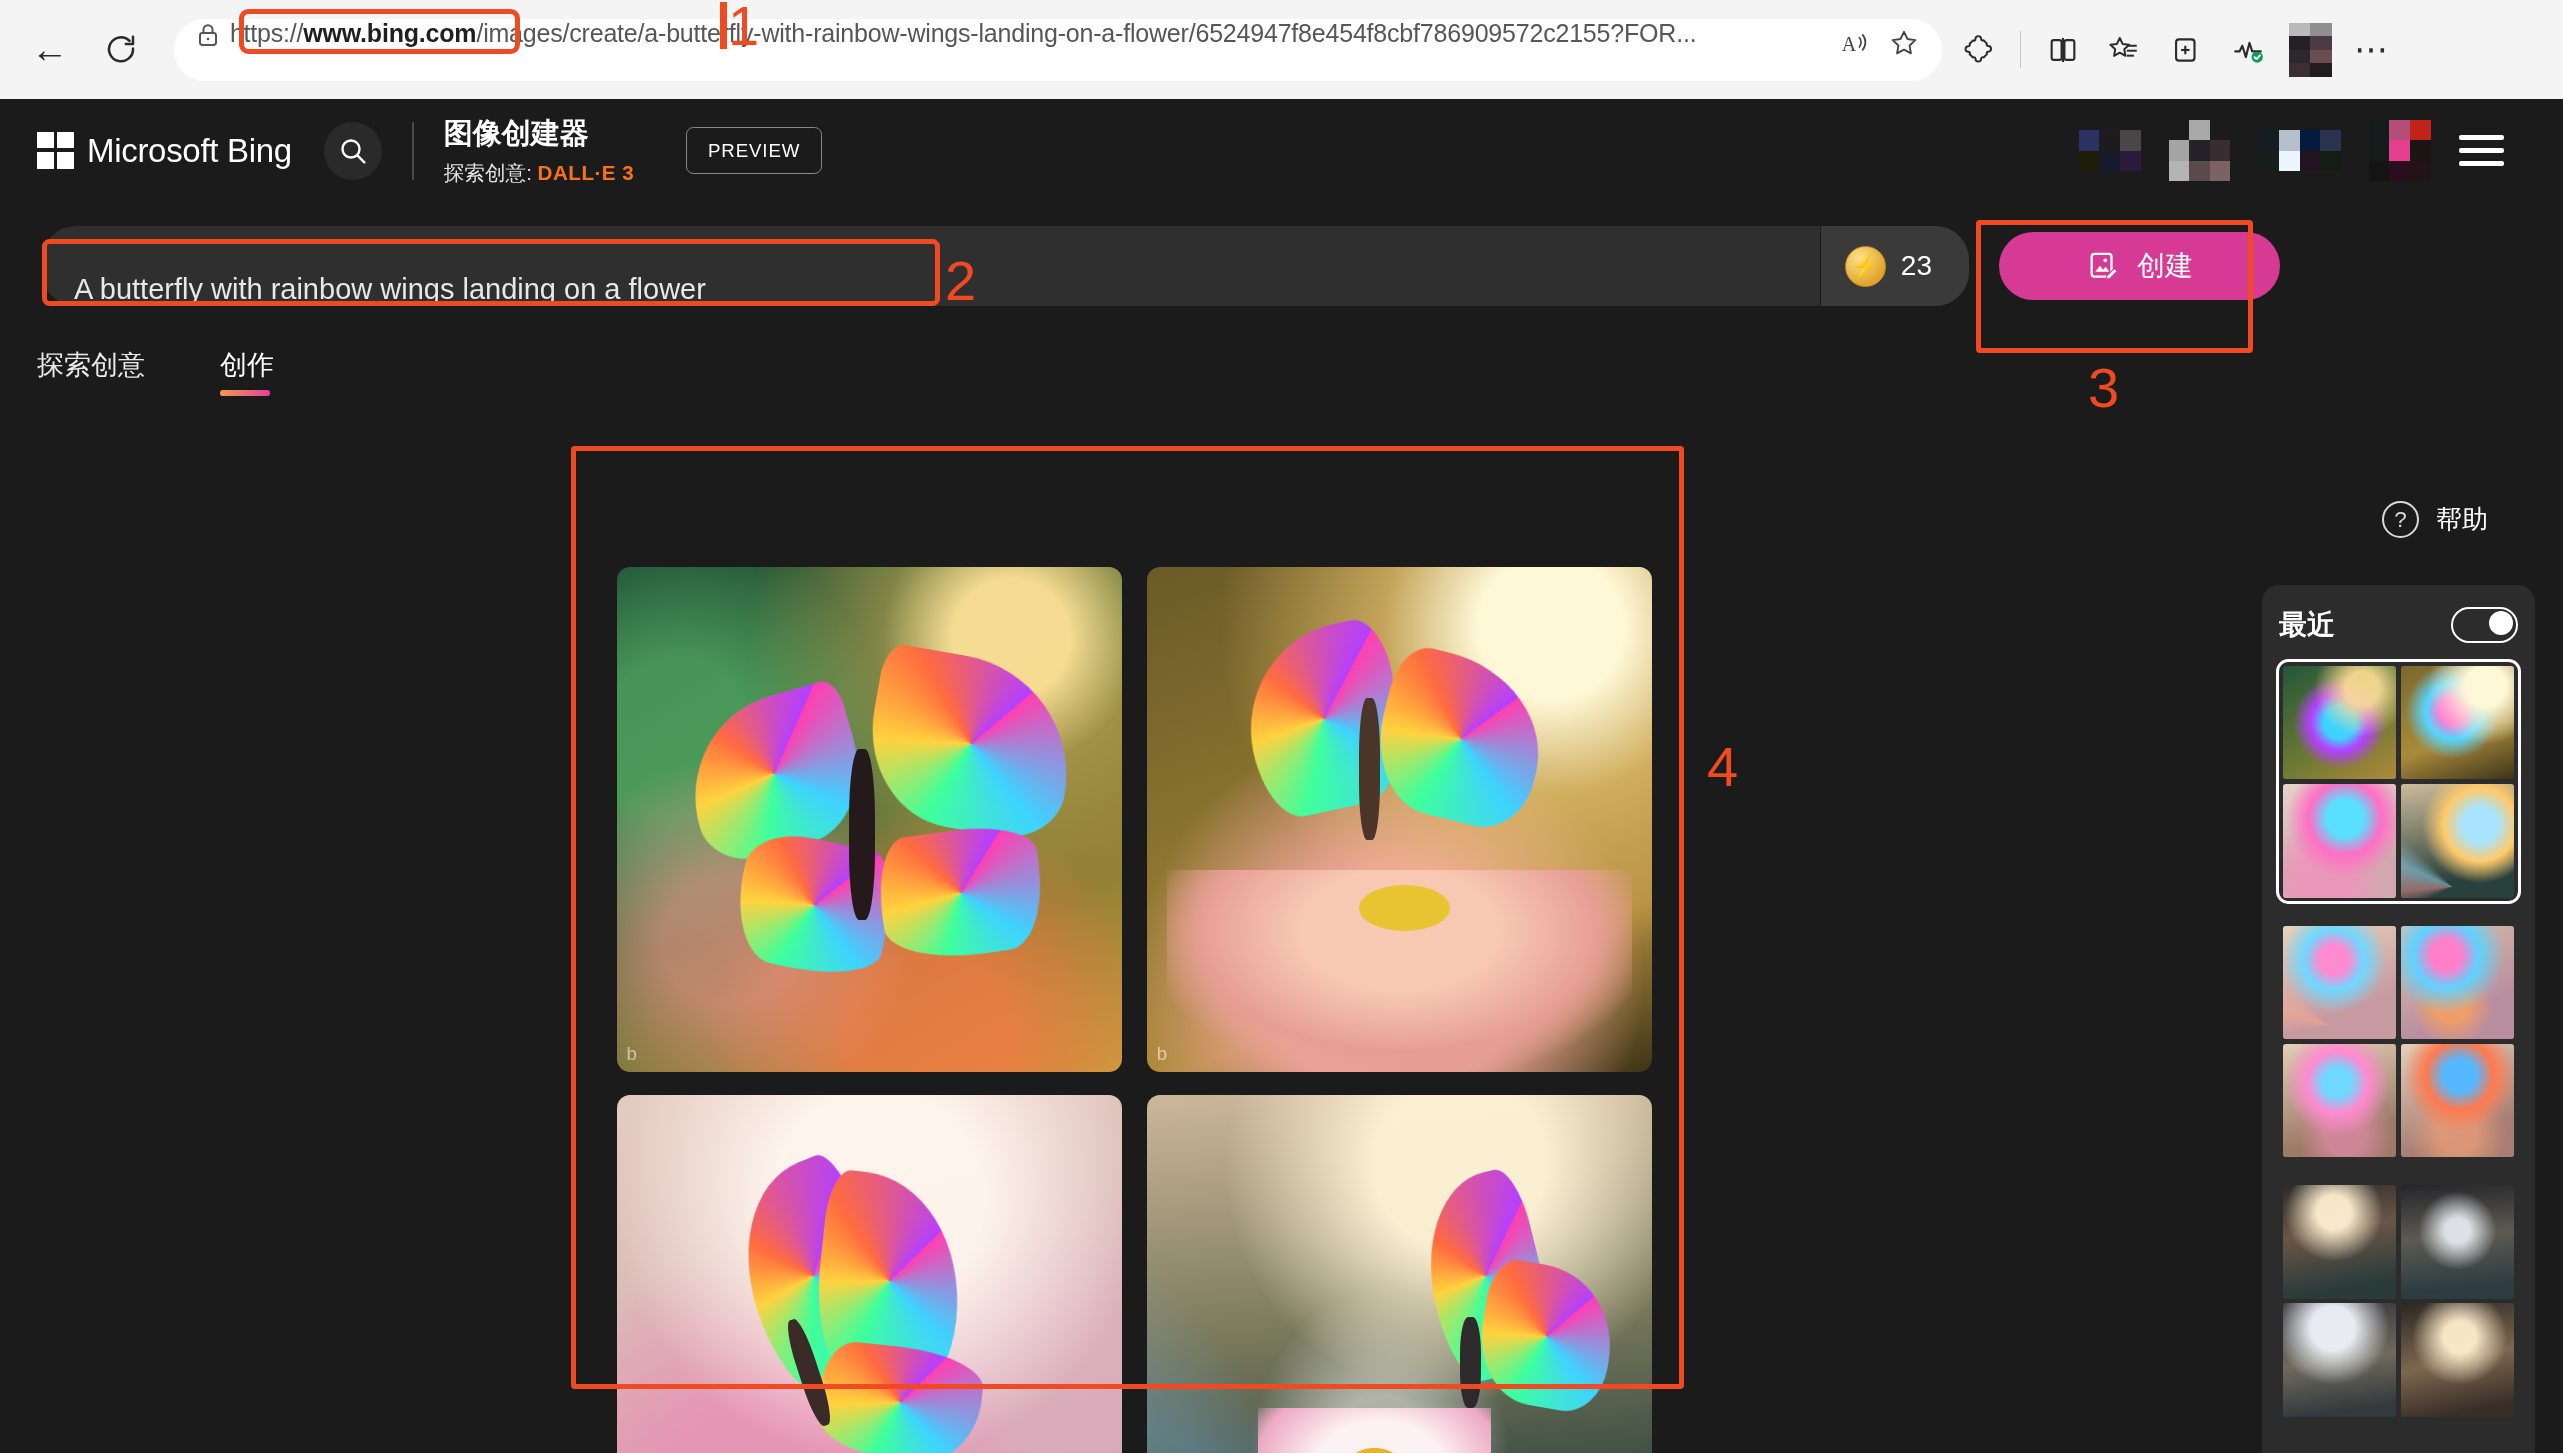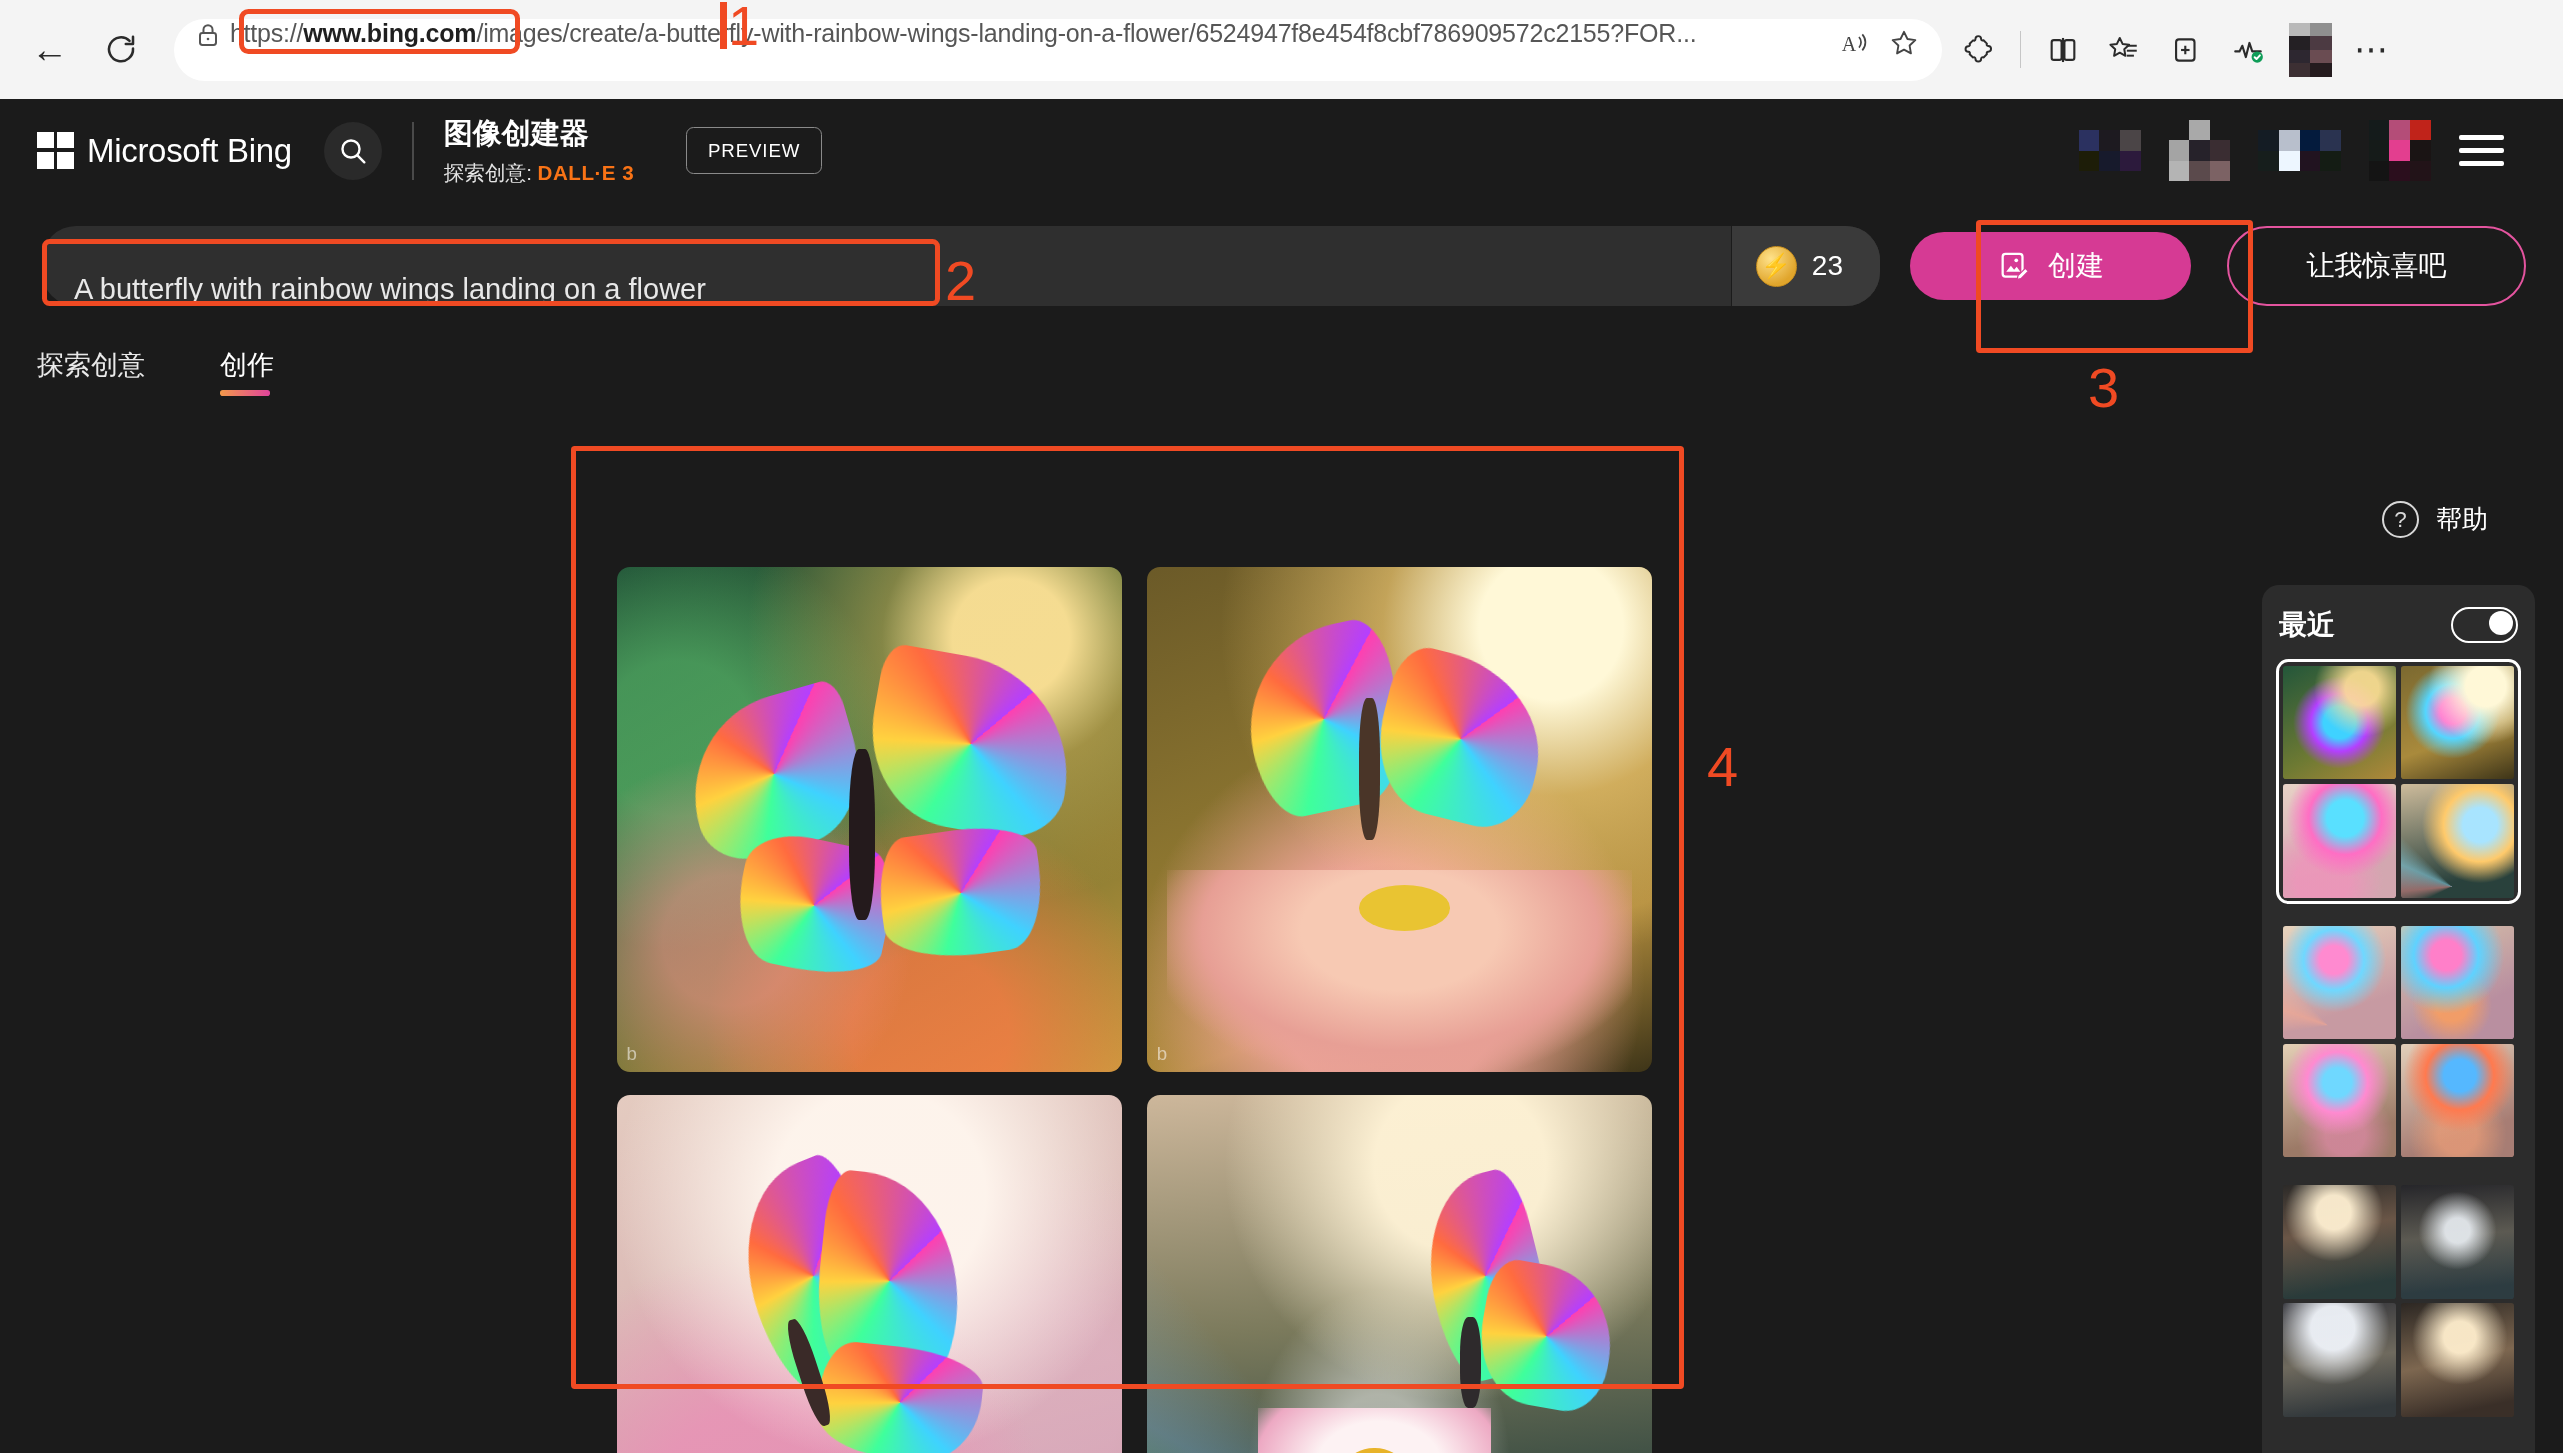--- a/index.html
+++ b/index.html
@@ -442,23 +442,20 @@
     <button class="btn-create">
       <svg width="34" height="34" viewBox="0 0 24 24">
         <rect x="4" y="3.5" width="14" height="16" rx="2" fill="none" stroke="#fff" stroke-width="1.6"></rect>
         <path d="M6.5 16l3.3-4.2 2.3 2.8 1.8-2.1 2.6 3.5z" fill="#fff"></path>
         <circle cx="13.6" cy="8" r="1.3" fill="#fff"></circle>
         <path d="M14.8 18.8l5.2-5.2 2.1 2.1-5.2 5.2-2.6.5z" fill="#fff" stroke="#d63a94" stroke-width=".8"></path>
       </svg>
       <span>创建</span>
     </button>
 
-    <button class="btn-surprise">
-      <span>让我惊喜吧</span>
-    </button>
   </div>
 
   <div class="tabs-row">
     <div class="tab">
       <span>探索创意</span>
     </div>
     <div class="tab active">
       <span>创作</span>
     </div>
   </div>

